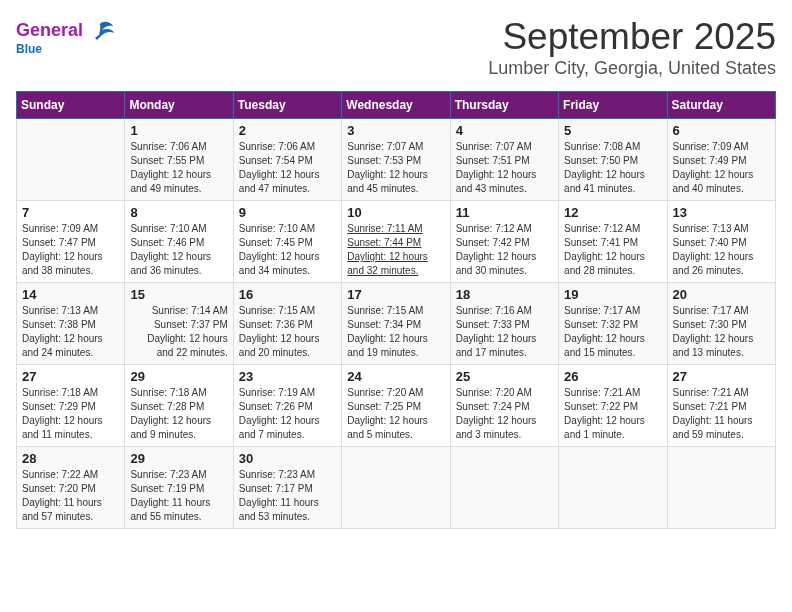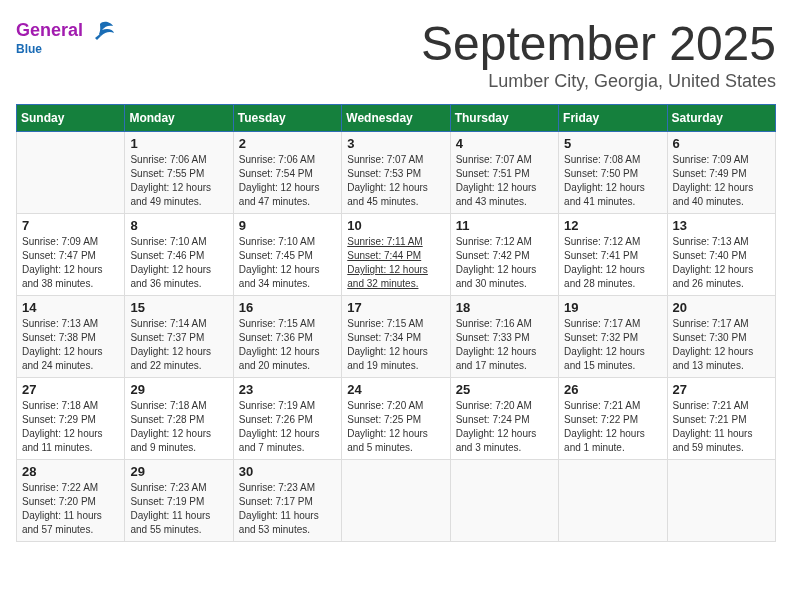--- a/index.html
+++ b/index.html
@@ -27,35 +27,35 @@
       color: #333;
       line-height: 1.2;
     }
     .logo-text span {
       color: #a21caf;
     }
     .title-area {
       text-align: right;
     }
     .month-title {
-      font-size: 48px;
+      font-size: 37px;
       font-weight: normal;
       color: #333;
     }
     .location-title {
       font-size: 18px;
       color: #555;
     }
     table {
       width: 100%;
       border-collapse: collapse;
       font-size: 11px;
     }
     thead tr {
-      background-color: #15803d;
+      background-color: #701a75;
       color: #fff;
     }
     thead th {
       padding: 6px 4px;
       text-align: left;
       font-weight: bold;
       font-size: 12px;
       border: 1px solid #2e6db4;
     }
     tbody tr {
@@ -221,21 +221,21 @@
       <tr>
         <td>
           <span class="day-num">14</span>
           <div class="day-info" style="white-space: pre-line;">Sunrise: 7:13 AM
 Sunset: 7:38 PM
 Daylight: 12 hours
 and 24 minutes.</div>
         </td>
         <td>
           <span class="day-num">15</span>
-          <div class="day-info" style="white-space: pre-line;">Sunrise: 7:14 AM
+          <div class="day-info" style="white-space: pre-line; text-align: right;">Sunrise: 7:14 AM
 Sunset: 7:37 PM
 Daylight: 12 hours
 and 22 minutes.</div>
         </td>
         <td>
           <span class="day-num">16</span>
           <div class="day-info" style="white-space: pre-line;">Sunrise: 7:15 AM
 Sunset: 7:36 PM
 Daylight: 12 hours
 and 20 minutes.</div>

